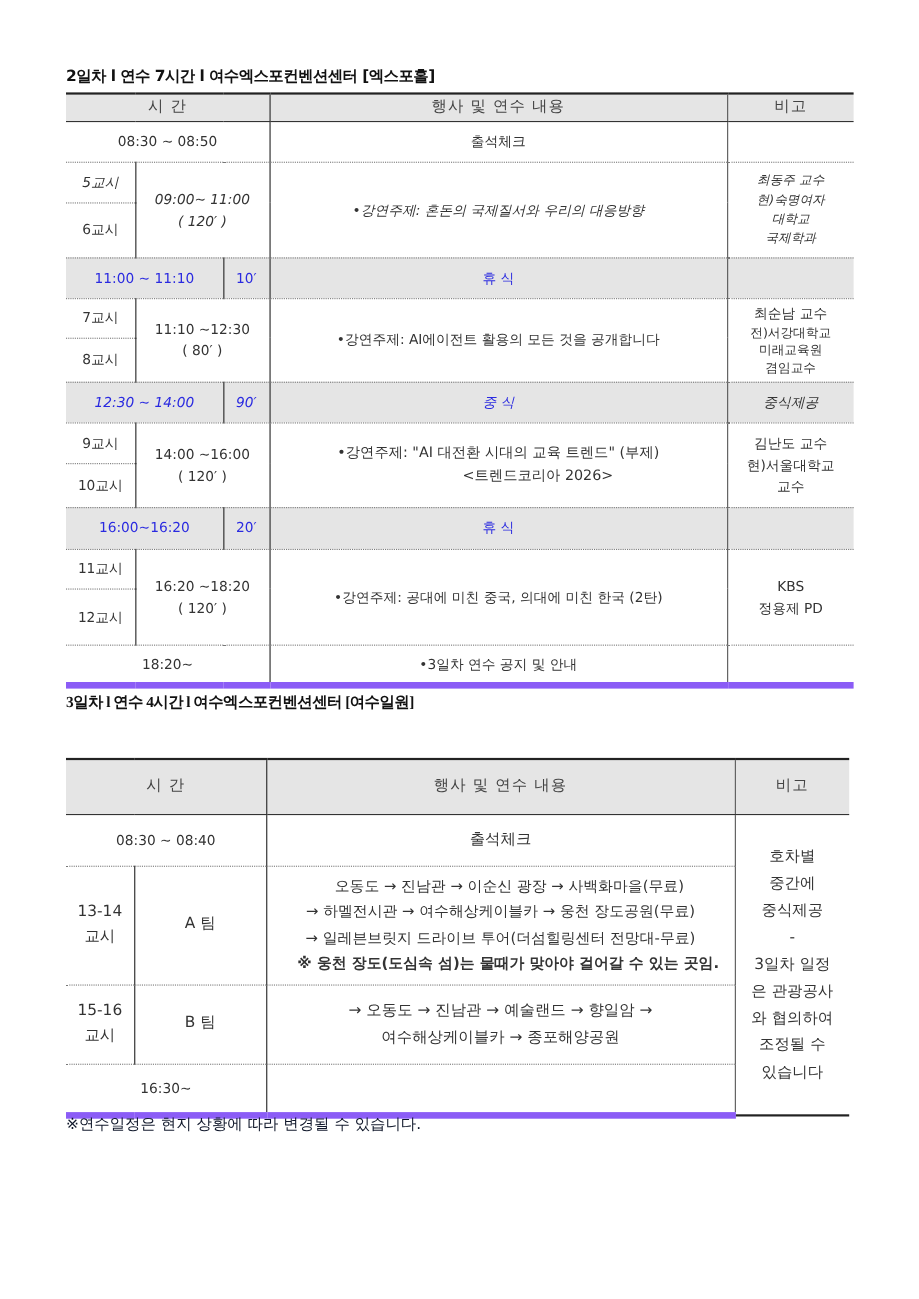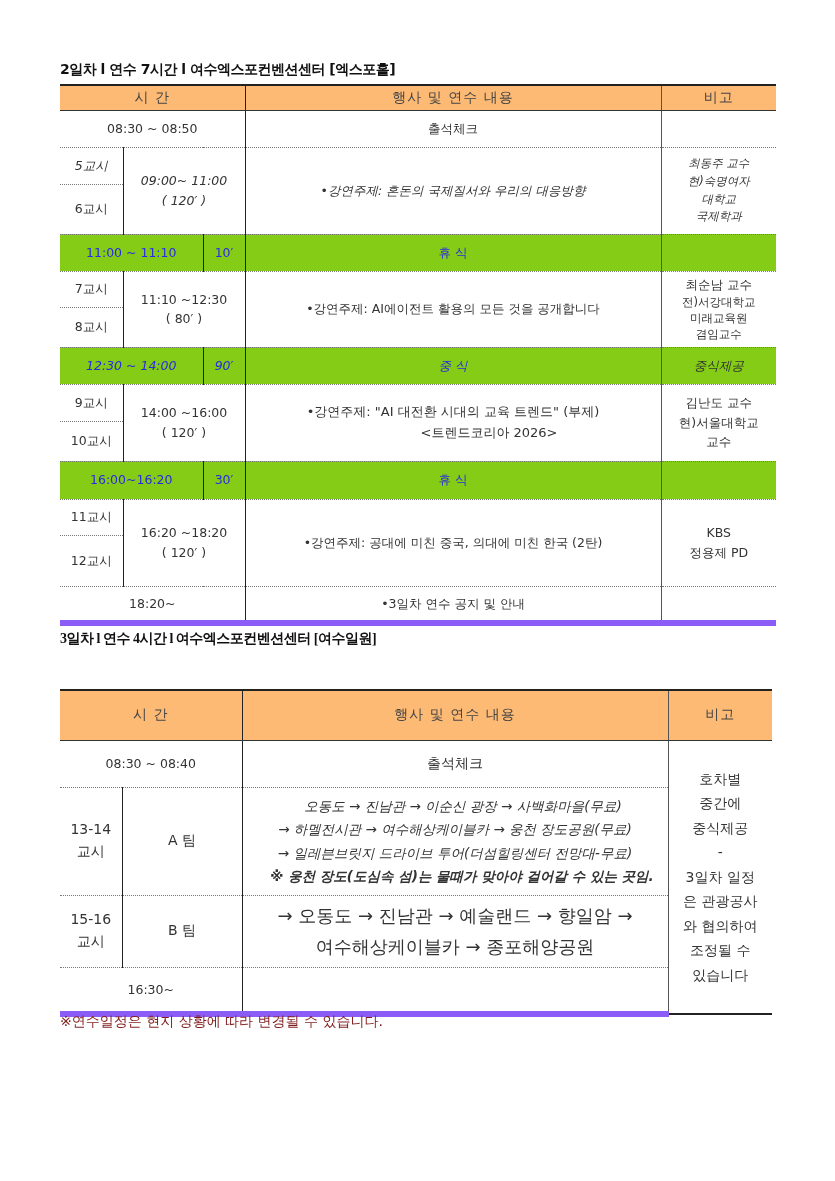--- a/index.html
+++ b/index.html
@@ -11,34 +11,34 @@
   }
   table.sched {
     position: absolute; left: 60px; border-collapse: collapse; table-layout: fixed;
     font-size: 12.5px; color: #333;
   }
   table.sched td {
     text-align: center; vertical-align: middle; padding: 0 4px; line-height: 1.55;
     border-top: 1px dotted #777; border-bottom: 1px dotted #777;
   }
   table.sched tr.hdr td {
-    background: #fdba74; font-size: 14px; color: #444; letter-spacing: 1px;
+    background: #e5e5e5; font-size: 14px; color: #444; letter-spacing: 1px;
     border-top: 2px solid #222; border-bottom: 1px solid #333;
   }
-  table.sched tr.brk td { background: #84cc16; }
+  table.sched tr.brk td { background: #e5e5e5; }
   table.sched tr.brk td.blue { color: #2a2ae0; }
   table.sched tr.last td { border-bottom: 6px solid #8b5cf6; }
   .vl { border-left: 1px solid #222; }
   .vr { border-right: 1px solid #222; }
   .vbr { border-right: 1.5px solid #555; }
   td.left { text-align: left; padding-left: 8px; }
   .small { font-size: 11.5px; }
   .bold { font-weight: bold; }
   .note {
-    position: absolute; left: 60px; top: 1013px; font-size: 14px; color: #7f1d1d;
+    position: absolute; left: 60px; top: 1013px; font-size: 14px; color: #0f172a;
   }
 </style>
 </head>
 <body>
 
 <div class="sec-title" style="top:61px;">2일차 l 연수 7시간 l   여수엑스포컨벤션센터 [엑스포홀]</div>
 
 <table class="sched" style="top:84px; width:716px;">
   <colgroup>
     <col style="width:63px">
@@ -124,21 +124,21 @@
       <div>현)서울대학교</div>
       <div>교수</div>
     </td>
   </tr>
   <tr style="height:40px;">
     <td>10교시</td>
   </tr>
 
   <tr class="brk" style="height:38px;">
     <td colspan="2" class="blue">16:00~16:20</td>
-    <td class="blue vl vr">30′</td>
+    <td class="blue vl vr">20′</td>
     <td class="blue vbr">휴 식</td>
     <td></td>
   </tr>
 
   <tr style="height:36px;">
     <td>11교시</td>
     <td colspan="2" rowspan="2" class="vl vr">
       <div>16:20 ~18:20</div>
       <div>( 120′ )</div>
     </td>
@@ -189,34 +189,34 @@
       <div>조정될 수</div>
       <div>있습니다</div>
     </td>
   </tr>
   <tr style="height:108px;">
     <td style="font-size:14px;">
       <div>13-14</div>
       <div>교시</div>
     </td>
     <td class="vl vr" style="font-size:14px;">A 팀</td>
-    <td class="left vbr" style="font-size:13.5px; line-height:1.75; padding-left:4px;font-style:italic;">
+    <td class="left vbr" style="font-size:13.5px; line-height:1.75; padding-left:4px;">
       <div style="padding-left:16px;">오동도  →  진남관  → 이순신 광장  → 사백화마을(무료)</div>
       <div>→ 하멜전시관  → 여수해상케이블카  → 웅천 장도공원(무료)</div>
       <div>→ 일레븐브릿지 드라이브 투어(더섬힐링센터 전망대-무료)</div>
       <div class="bold" style="padding-left:20px; padding-right:6px; line-height:1.6;">※ 웅천 장도(도심속 섬)는 물때가 맞아야 걸어갈 수 있는 곳임.</div>
     </td>
   </tr>
   <tr style="height:72px;">
     <td style="font-size:14px;">
       <div>15-16</div>
       <div>교시</div>
     </td>
     <td class="vl vr" style="font-size:14px;">B 팀</td>
-    <td class="left vbr" style="font-size:18px; line-height:1.75; padding-left:4px;">
+    <td class="left vbr" style="font-size:14px; line-height:1.75; padding-left:4px;">
       <div>→ 오동도  → 진남관  → 예술랜드  → 향일암 →</div>
       <div>여수해상케이블카 → 종포해양공원</div>
     </td>
   </tr>
   <tr class="last" style="height:47px;">
     <td colspan="2" class="vr">16:30~</td>
     <td class="vbr"></td>
   </tr>
 </tbody>
   </table>

